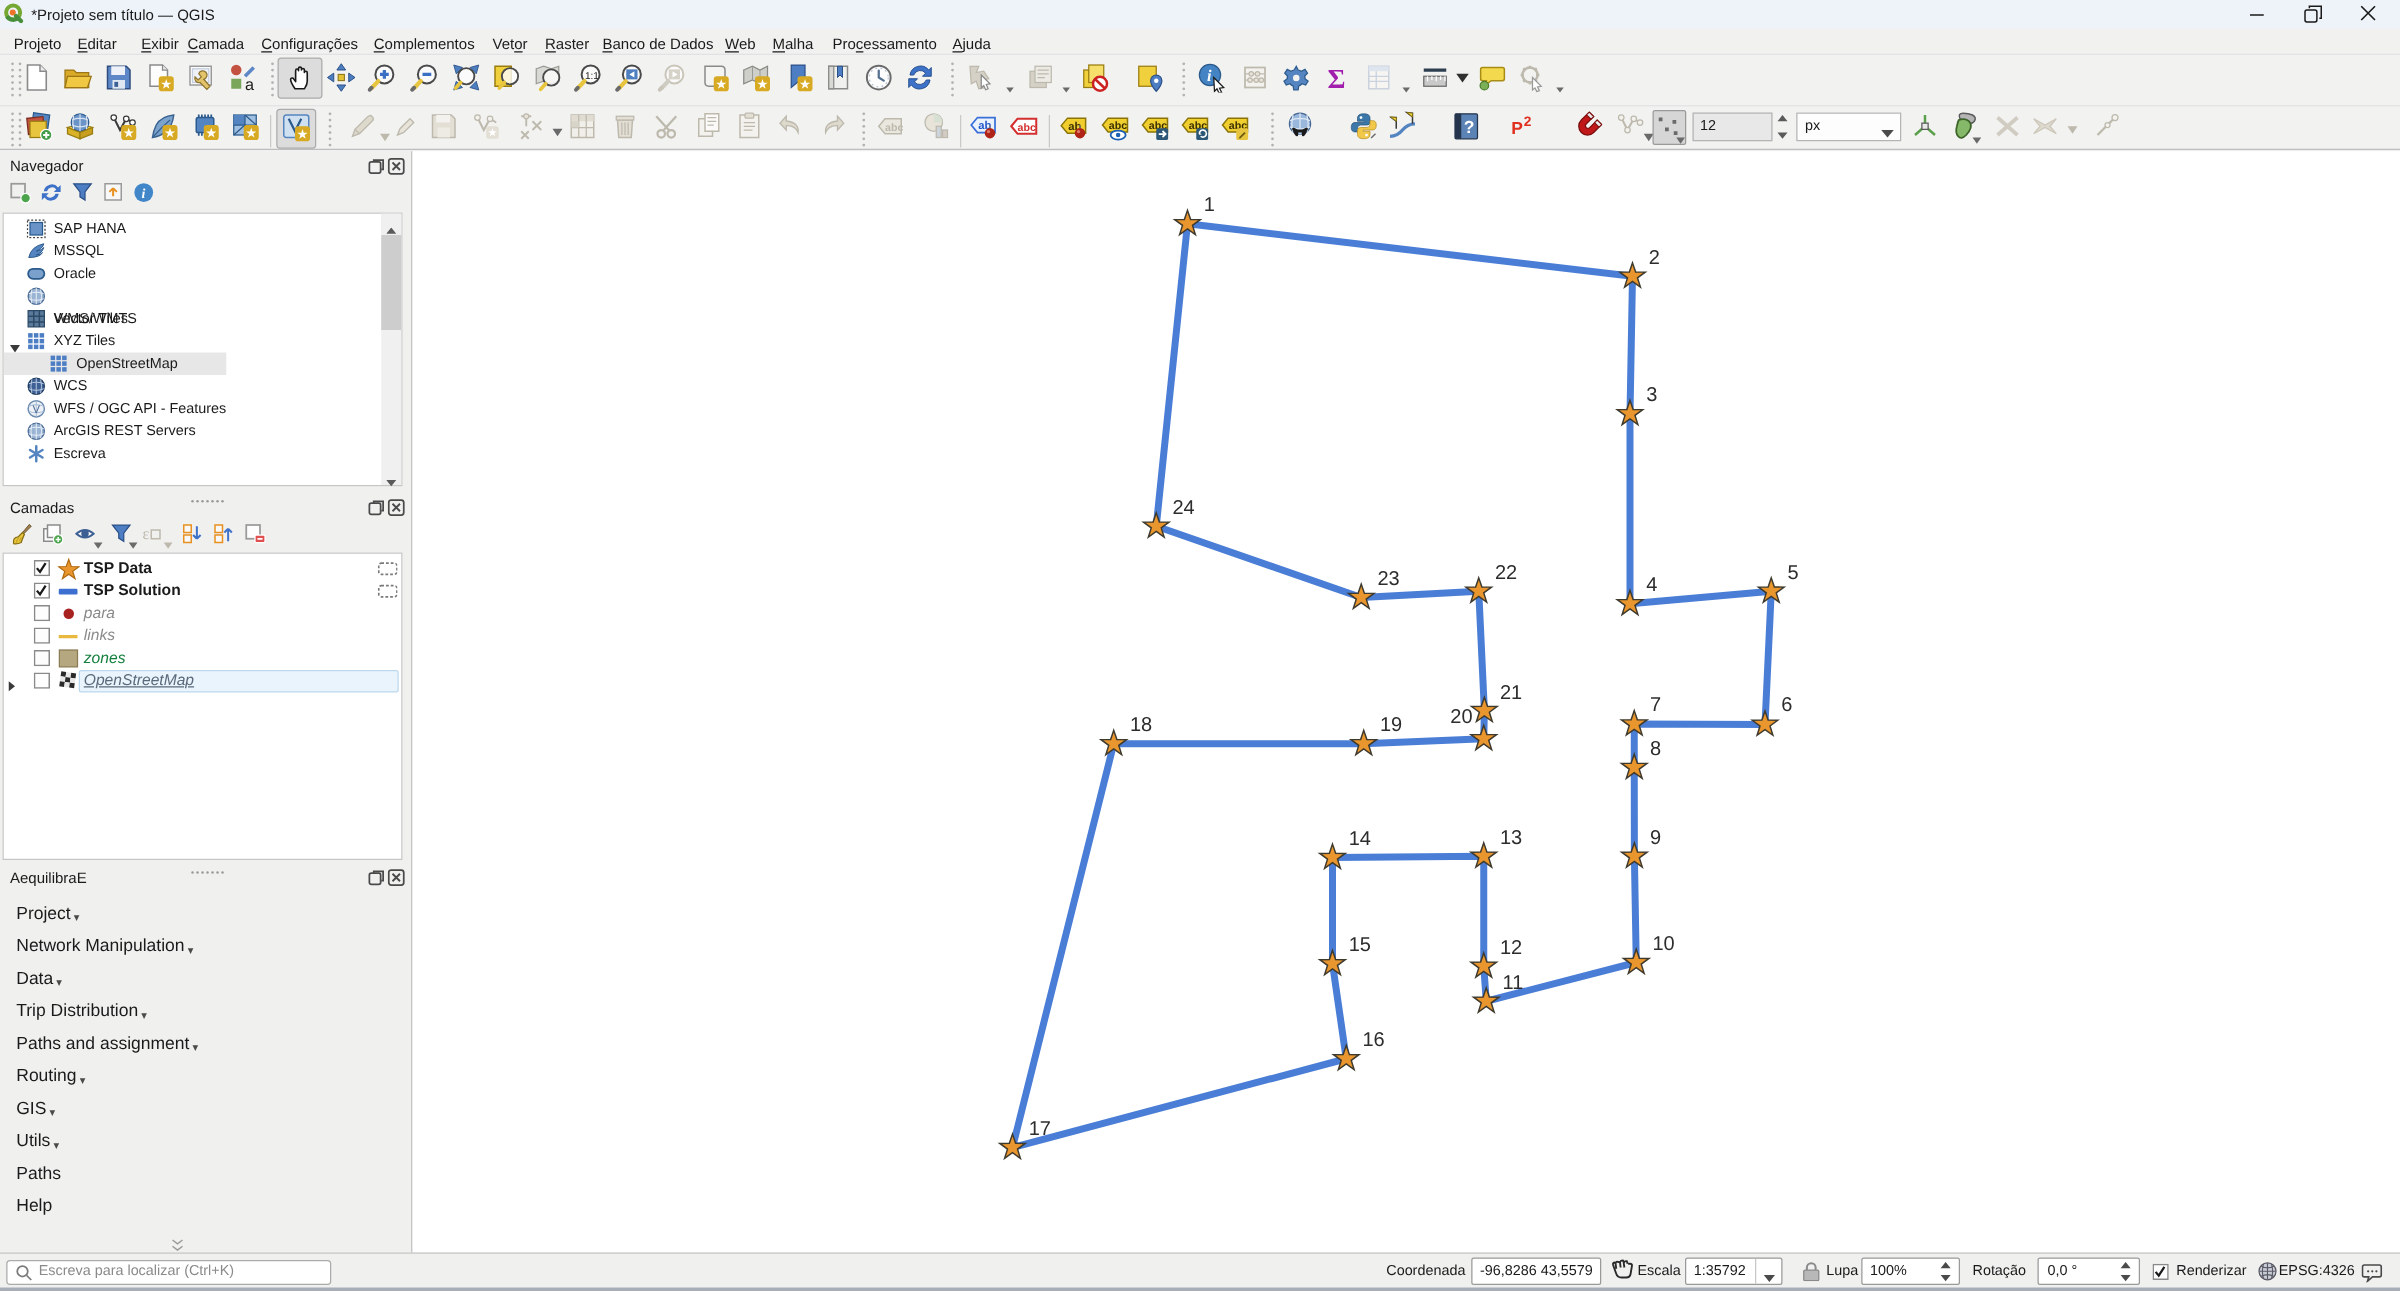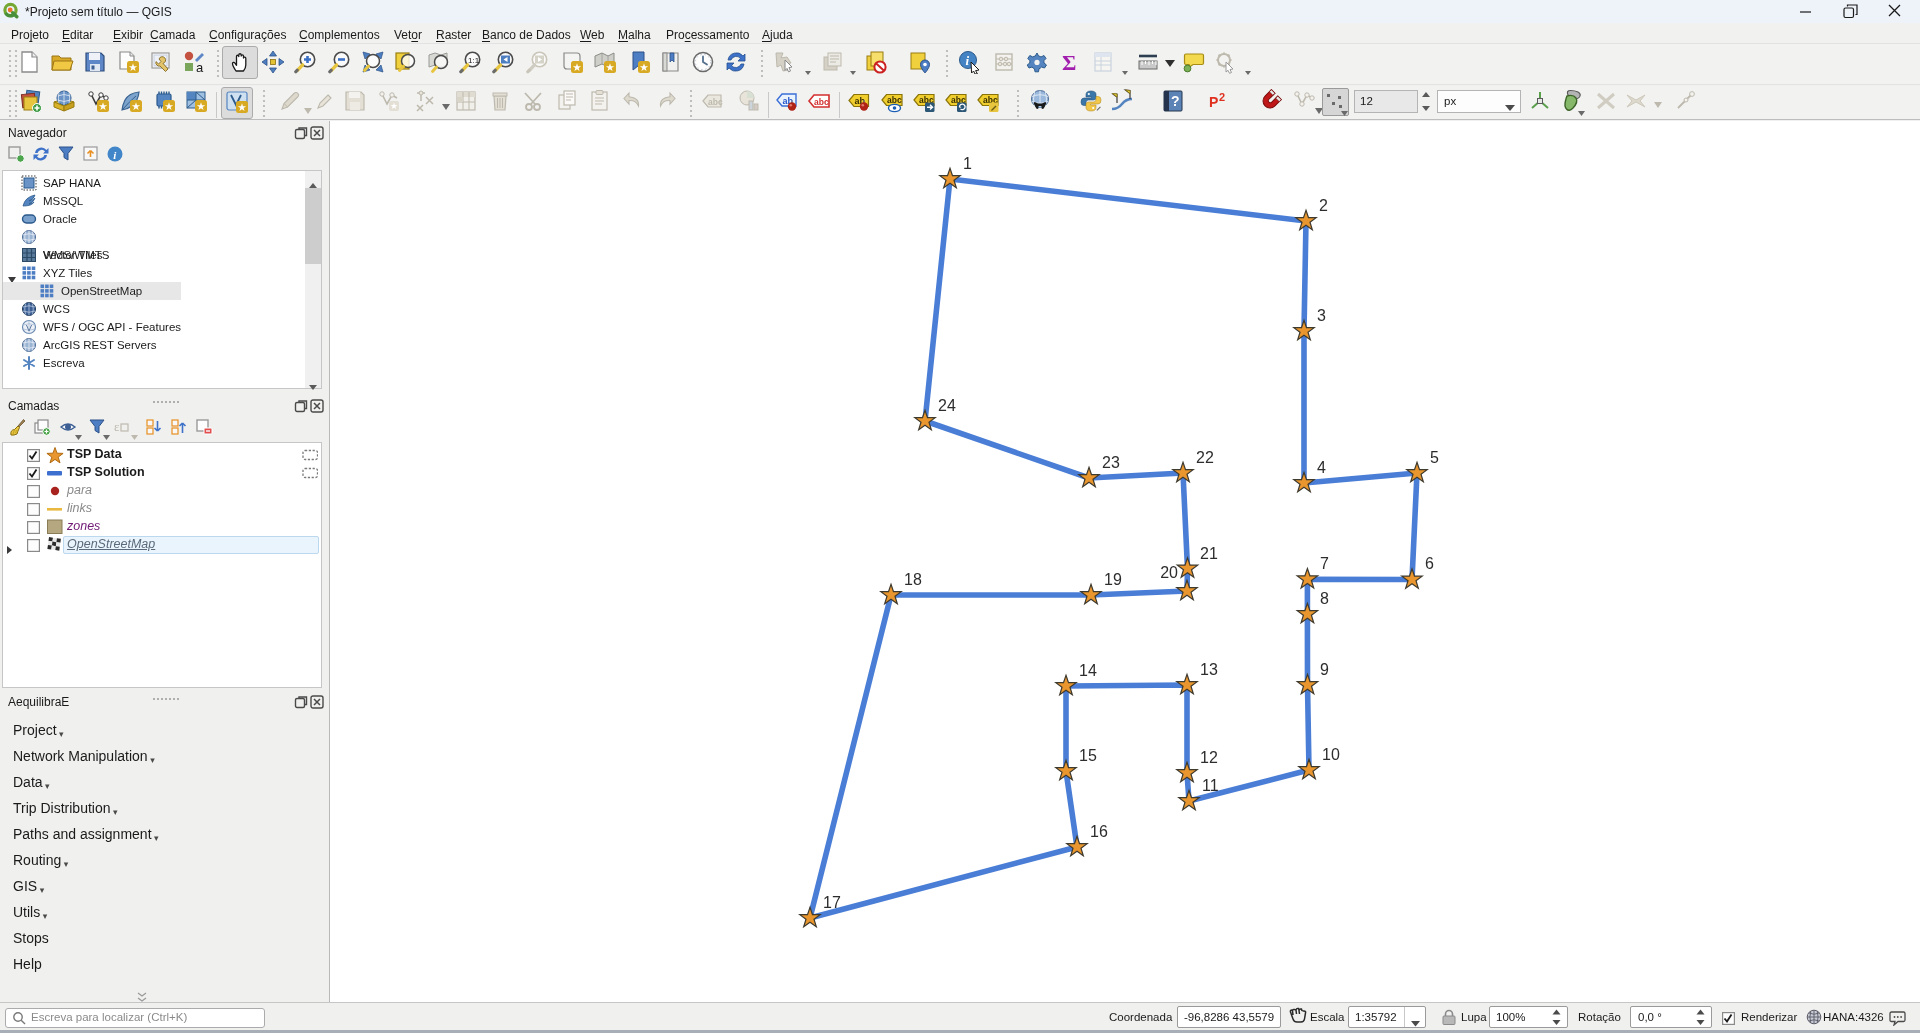--- a/index.html
+++ b/index.html
@@ -814,21 +814,21 @@
 <div style="position:absolute;left:46px;top:500px;width:18px;height:18px"><svg width="18" height="18" viewBox="0 0 18 18">
       <rect x="1" y="8" width="15" height="2.6" fill="#e8b93e"></rect>
     </svg></div>
 <div class="txt" style="left:67px;top:501px;font-size:12.5px;font-style:italic;color:#8a8a8a">links</div>
 <div style="position:absolute;left:27px;top:520px;width:13px;height:13px"><svg width="13" height="13" viewBox="0 0 13 13">
       <rect x="0.6" y="0.6" width="11.8" height="11.8" fill="#fdfdfd" stroke="#8a8a8a" stroke-width="1.2"></rect>
     </svg></div>
 <div style="position:absolute;left:46px;top:518px;width:18px;height:18px"><svg width="18" height="18" viewBox="0 0 18 18">
       <rect x="1.5" y="2" width="14.5" height="13.5" fill="#b5a77f" stroke="#8a7c54" stroke-width="1"></rect>
     </svg></div>
-<div class="txt" style="left:67px;top:519px;font-size:12.5px;font-style:italic;color:#701a75">zones</div>
+<div class="txt" style="left:67px;top:519px;font-size:12.5px;font-style:italic;color:#15803d">zones</div>
 <div style="position:absolute;left:6px;top:541px;width:8px;height:10px"><svg width="8" height="10" viewBox="0 0 8 10">
       <path d="M1 1 L6 5 L1 9 Z" fill="#3a3a3a"></path>
     </svg></div>
 <div style="position:absolute;left:27px;top:538px;width:13px;height:13px"><svg width="13" height="13" viewBox="0 0 13 13">
       <rect x="0.6" y="0.6" width="11.8" height="11.8" fill="#fdfdfd" stroke="#8a8a8a" stroke-width="1.2"></rect>
     </svg></div>
 <div style="position:absolute;left:46px;top:536px;width:18px;height:18px"><svg width="18" height="18" viewBox="0 0 18 18">
       <g transform="rotate(8 9 9)">
         <rect x="2" y="2" width="4" height="4" fill="#2a2a2a"></rect>
         <rect x="6" y="2" width="4" height="4" fill="#e8e8e8"></rect>
@@ -862,21 +862,21 @@
       <path d="M4 4 L10 10 M10 4 L4 10" stroke="#4a4a4a" stroke-width="1.5"></path>
     </svg></div>
 <div class="txt" style="left:13px;top:722px;font-size:14px">Project<span style="font-size:9px;color:#4a4a4a;vertical-align:-2px">&nbsp;▾</span></div>
 <div class="txt" style="left:13px;top:748px;font-size:14px">Network Manipulation<span style="font-size:9px;color:#4a4a4a;vertical-align:-2px">&nbsp;▾</span></div>
 <div class="txt" style="left:13px;top:774px;font-size:14px">Data<span style="font-size:9px;color:#4a4a4a;vertical-align:-2px">&nbsp;▾</span></div>
 <div class="txt" style="left:13px;top:800px;font-size:14px">Trip Distribution<span style="font-size:9px;color:#4a4a4a;vertical-align:-2px">&nbsp;▾</span></div>
 <div class="txt" style="left:13px;top:826px;font-size:14px">Paths and assignment<span style="font-size:9px;color:#4a4a4a;vertical-align:-2px">&nbsp;▾</span></div>
 <div class="txt" style="left:13px;top:852px;font-size:14px">Routing<span style="font-size:9px;color:#4a4a4a;vertical-align:-2px">&nbsp;▾</span></div>
 <div class="txt" style="left:13px;top:878px;font-size:14px">GIS<span style="font-size:9px;color:#4a4a4a;vertical-align:-2px">&nbsp;▾</span></div>
 <div class="txt" style="left:13px;top:904px;font-size:14px">Utils<span style="font-size:9px;color:#4a4a4a;vertical-align:-2px">&nbsp;▾</span></div>
-<div class="txt" style="left:13px;top:930px;font-size:14px">Stops</div>
+<div class="txt" style="left:13px;top:930px;font-size:14px">Paths</div>
 <div class="txt" style="left:13px;top:956px;font-size:14px">Help</div>
 <div style="position:absolute;left:137px;top:989px;width:10px;height:11px"><svg width="10" height="11" viewBox="0 0 10 11">
       <path d="M1 1 L5 4 L9 1 M1 6 L5 9 L9 6" fill="none" stroke="#9a9a9a" stroke-width="1.2"></path>
     </svg></div>
 <div class="abs" style="left:5px;top:1008px;width:260px;height:20px;background:#fff;border:1px solid #ababab;border-radius:3px"></div>
 <div style="position:absolute;left:12px;top:1011px;width:14px;height:14px"><svg width="14" height="14" viewBox="0 0 14 14">
       <circle cx="6" cy="6" r="4.2" fill="none" stroke="#7a7a7a" stroke-width="1.4"></circle>
       <path d="M9.2 9.2 L13 13" stroke="#7a7a7a" stroke-width="1.4"></path>
     </svg></div>
 <div class="txt" style="left:31px;top:1011px;font-size:11.5px;color:#8a8a8a">Escreva para localizar (Ctrl+K)</div>
@@ -972,18 +972,18 @@
     </svg></div>
 <div style="position:absolute;left:1722px;top:1011px;width:13px;height:13px"><svg width="13" height="13" viewBox="0 0 13 13">
       <rect x="0.6" y="0.6" width="11.8" height="11.8" fill="#fdfdfd" stroke="#8a8a8a" stroke-width="1.2"></rect>
       <path d="M2.5 6.5 L5 9.5 L9.5 2.5" fill="none" stroke="#1a1a1a" stroke-width="1.8"></path>
     </svg></div>
 <div class="txt" style="left:1741px;top:1011px;font-size:11.5px">Renderizar</div>
 <div style="position:absolute;left:1806px;top:1009px;width:16px;height:16px"><svg width="16" height="16" viewBox="0 0 16 16">
       <circle cx="8" cy="8" r="6.8" fill="#c8ccd4" stroke="#5a5a66" stroke-width="1"></circle>
       <path d="M1.5 8 H14.5 M8 1.5 V14.5 M3 4 Q8 6.5 13 4 M3 12 Q8 9.5 13 12 M4.8 2.2 Q3 8 4.8 13.8 M11.2 2.2 Q13 8 11.2 13.8" stroke="#5a5a66" stroke-width="0.9" fill="none"></path>
     </svg></div>
-<div class="txt" style="left:1823px;top:1011px;font-size:11.5px">HANA:4326</div>
+<div class="txt" style="left:1823px;top:1011px;font-size:11.5px">EPSG:4326</div>
 <div style="position:absolute;left:1889px;top:1010px;width:18px;height:16px"><svg width="18" height="16" viewBox="0 0 18 16">
       <path d="M2.5 2 H14.5 Q16 2 16 3.5 V10 Q16 11.5 14.5 11.5 H9 L5 15 L6 11.5 H2.5 Q1 11.5 1 10 V3.5 Q1 2 2.5 2 Z" fill="none" stroke="#4a4a4a" stroke-width="1.3"></path>
       <circle cx="5.5" cy="7" r="0.9" fill="#4a4a4a"></circle>
       <circle cx="8.8" cy="7" r="0.9" fill="#4a4a4a"></circle>
       <circle cx="12.1" cy="7" r="0.9" fill="#4a4a4a"></circle>
     </svg></div>
 </body></html>

